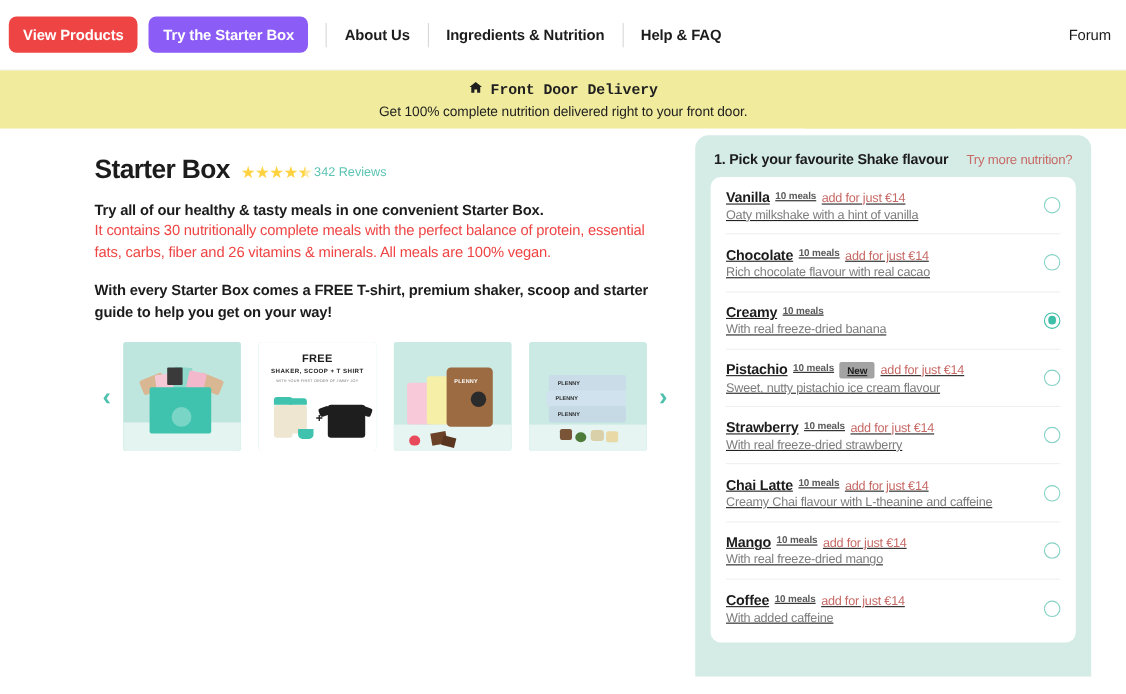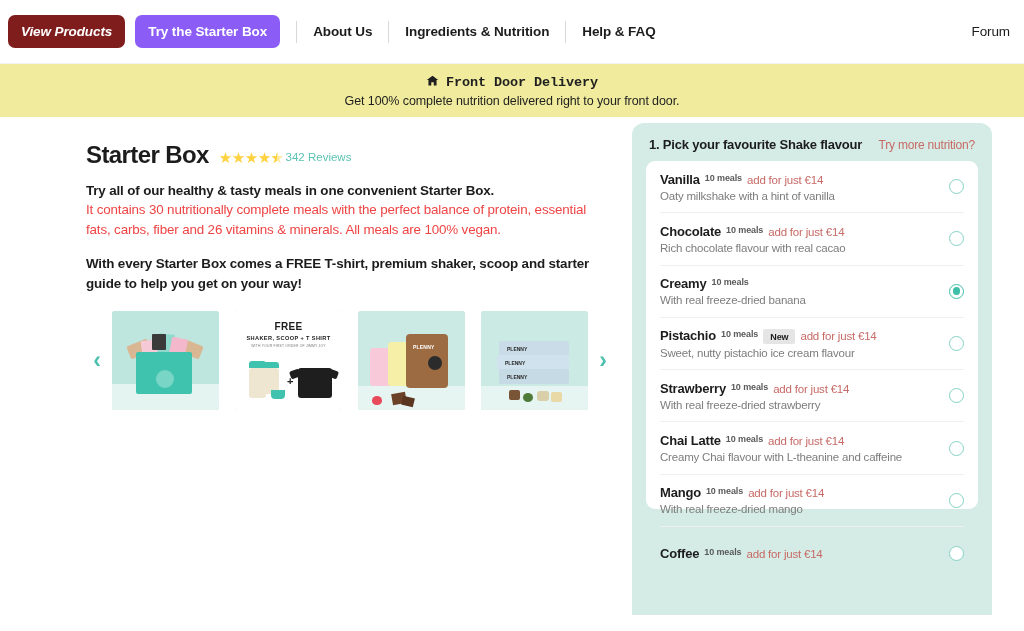--- a/index.html
+++ b/index.html
@@ -22,21 +22,21 @@
   }
   .pill {
     border: none; border-radius: 7px;
     font-family: "Liberation Sans", sans-serif;
     font-weight: bold; font-size: 13.5px;
     color: #ffffff; cursor: pointer;
     padding: 9px 13px;
     white-space: nowrap;
     letter-spacing: -0.1px;
   }
-  .pill-orange { background: #7f1d1d; font-style: italic; }
+  .pill-orange { background: #ef4444; }
   .pill-teal   { background: #8b5cf6; margin-left: 10px; padding-left: 13px; }
 
   .nav-sep {
     width: 1px; height: 22px;
     background: #d8d8d8;
     margin: 0 16px;
   }
   .nav-link {
     font-size: 13.5px; font-weight: bold;
     color: #1c1c1c; text-decoration: none;
@@ -199,21 +199,22 @@
     color: #1c1c1c; letter-spacing: -0.2px;
   }
   .panel-link {
     font-size: 12px; color: #C76A66;
     cursor: pointer; letter-spacing: -0.2px;
   }
   .flavour-card {
     background: #ffffff;
     border-radius: 9px;
     padding: 0 14px;
-    height: 348px;
+    height: 423px;
+    text-decoration: underline;
   }
   .flavour-row {
     display: flex; align-items: center;
     justify-content: space-between;
     height: 52.3px;
     border-bottom: 1px solid #efefef;
   }
   .flavour-row:last-child { border-bottom: none; }
   .f-left { flex: 1; min-width: 0; }
   .f-line1 {
@@ -224,21 +225,21 @@
     font-size: 13px; font-weight: bold;
     color: #1c1c1c; letter-spacing: -0.2px;
   }
   .f-meals {
     font-size: 9px; font-weight: bold;
     color: #5a5a5a; letter-spacing: -0.1px;
     position: relative; top: -3px;
   }
   .f-badge {
     font-size: 9px; font-weight: bold;
-    color: #1c1c1c; background: #e5e5e5;
+    color: #1c1c1c; background: #a3a3a3;
     padding: 2.5px 7px; border-radius: 2px;
     letter-spacing: -0.1px;
   }
   .f-price {
     font-size: 11.5px; color: #C76A66;
     letter-spacing: -0.2px;
   }
   .f-desc {
     font-size: 11.5px; color: #7d7d7d;
     margin-top: 3px; letter-spacing: -0.2px;
@@ -468,18 +469,19 @@
       <div class="radio"></div>
     </div>
 
     <div class="flavour-row">
       <div class="f-left">
         <div class="f-line1">
           <span class="f-name">Coffee</span>
           <span class="f-meals">10 meals</span>
           <span class="f-price">add for just €14</span>
         </div>
+        <div class="f-desc">With added caffeine</div>
       </div>
       <div class="radio"></div>
     </div>
 
   </div>
 </div>
 
 </body></html>

